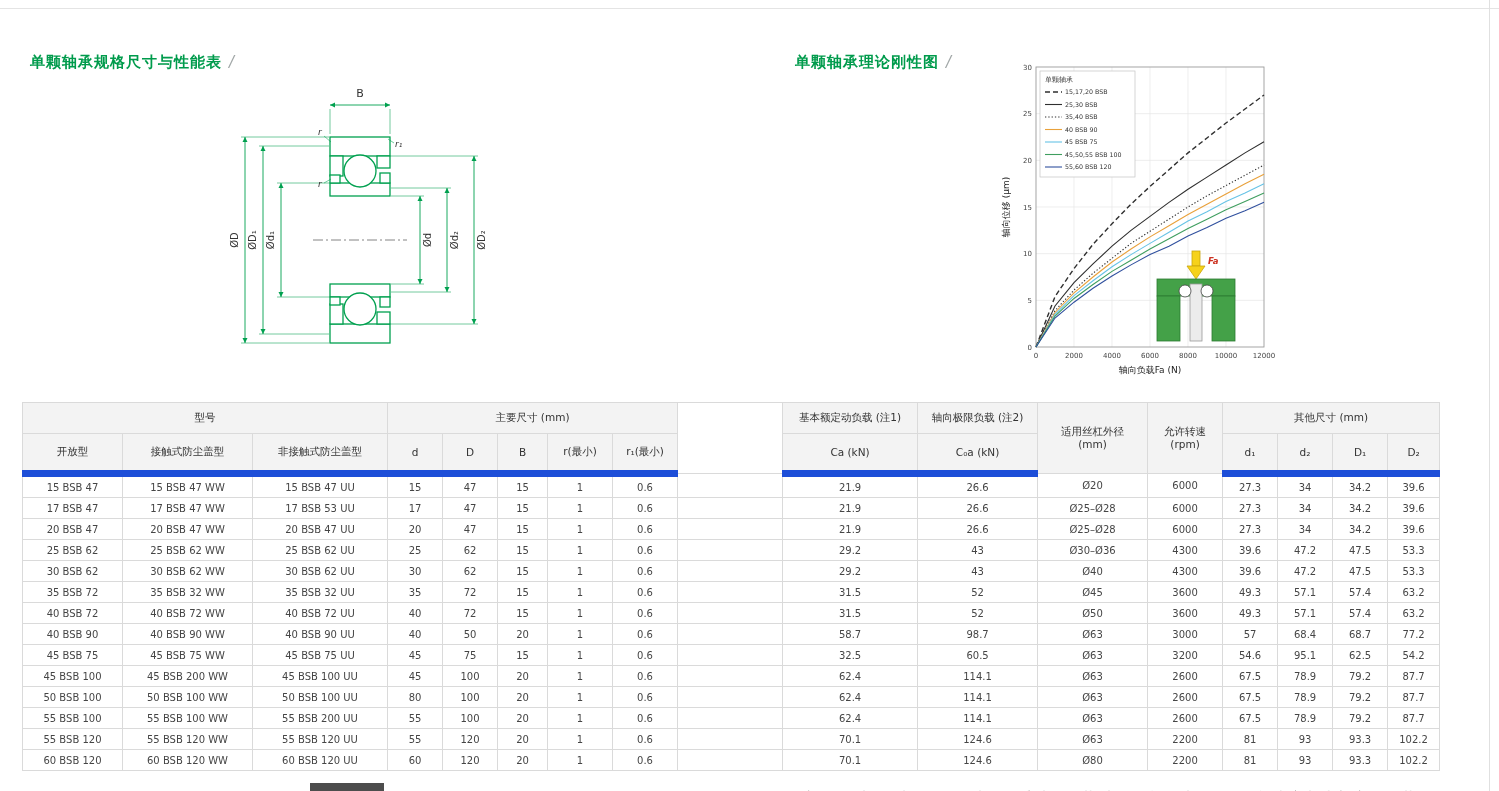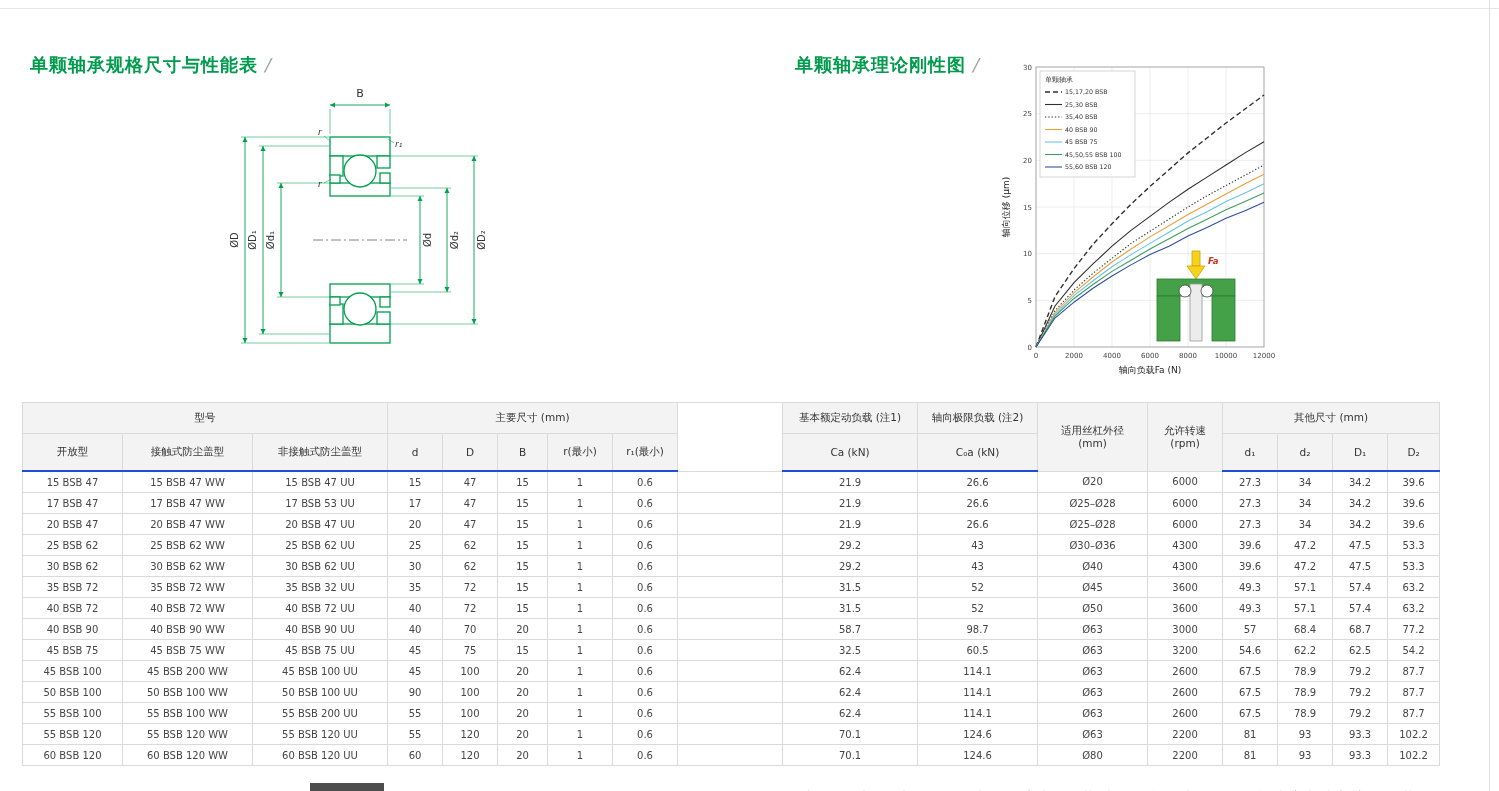--- a/index.html
+++ b/index.html
@@ -4,21 +4,21 @@
 <style>
   html,body { margin:0; padding:0; background:#fff; }
   .page {
     position:relative; width:1499px; height:791px; background:#ffffff;
     font-family:"DejaVu Sans","Liberation Sans",sans-serif; overflow:hidden;
     color:#333;
   }
   .top-hairline { position:absolute; left:0; top:8px; width:1499px; height:1px; background:#e4e4e4; }
   .right-hairline { position:absolute; left:1489px; top:0; width:1px; height:791px; background:#e0e0e0; }
 
-  .section-title { position:absolute; font-size:18px; font-weight:bold; color:#009b4c; letter-spacing:1px; }
+  .section-title { position:absolute; font-size:15px; font-weight:bold; color:#009b4c; letter-spacing:1px; }
   .section-title .slash { color:#a0a6a6; font-weight:normal; margin-left:7px; font-style:italic; }
   .title-left  { left:30px; top:53px; }
   .title-right { left:795px; top:53px; }
 
   .bearing-diagram { position:absolute; left:225px; top:80px; width:510px; height:300px; }
   .bearing-diagram .part { fill:#ffffff; stroke:#00a04f; stroke-width:1.3; }
   .bearing-diagram .dim  { stroke:#00a04f; stroke-width:0.9; fill:none; }
   .bearing-diagram .ext  { stroke:#00a04f; stroke-width:0.55; fill:none; }
   .bearing-diagram .dim-label { font-size:10px; fill:#333; }
   .bearing-diagram .r-label { font-size:9px; font-style:italic; fill:#333; }
@@ -37,21 +37,21 @@
     border-collapse:collapse; table-layout:fixed;
     font-size:10px; color:#454545;
     border:1px solid #cfcfcf;
   }
   .spec-table th, .spec-table td {
     border:1px solid #dadada; text-align:center; padding:0 2px;
     overflow:hidden; white-space:nowrap;
   }
   .spec-table thead th { background:#f3f3f3; font-weight:normal; font-size:10.5px; color:#333; }
   .spec-table thead tr.h1 th { height:30px; }
-  .spec-table thead tr.h2 th { height:36px; border-bottom:2px solid #1d4ed8; }
+  .spec-table thead tr.h2 th { height:36px; border-bottom:7px solid #1d4ed8; }
   .spec-table thead th.spacer { background:#ffffff; }
   .spec-table tbody td { height:20px; }
   .spec-table thead th .two-line { line-height:13px; }
 
   .notes { position:absolute; left:800px; top:789px; font-size:16px; color:#3a3a3a; line-height:20px; }
   .notes .indent { padding-left:21px;font-weight:bold; }
 
   .next-section-stub { position:absolute; left:310px; top:783px; width:74px; height:8px; background:#4d4d4d; }
 </style>
 </head>
@@ -375,21 +375,21 @@
           <td>43</td>
           <td>Ø40</td>
           <td>4300</td>
           <td>39.6</td>
           <td>47.2</td>
           <td>47.5</td>
           <td>53.3</td>
         </tr>
         <tr>
           <td>35 BSB 72</td>
-          <td>35 BSB 72 WW</td>
+          <td>35 BSB 32 WW</td>
           <td>35 BSB 32 UU</td>
           <td>35</td>
           <td>72</td>
           <td>15</td>
           <td>1</td>
           <td>0.6</td>
           <td></td>
           <td>31.5</td>
           <td>52</td>
           <td>Ø45</td>
@@ -416,21 +416,21 @@
           <td>49.3</td>
           <td>57.1</td>
           <td>57.4</td>
           <td>63.2</td>
         </tr>
         <tr>
           <td>40 BSB 90</td>
           <td>40 BSB 90 WW</td>
           <td>40 BSB 90 UU</td>
           <td>40</td>
-          <td>70</td>
+          <td>50</td>
           <td>20</td>
           <td>1</td>
           <td>0.6</td>
           <td></td>
           <td>58.7</td>
           <td>98.7</td>
           <td>Ø63</td>
           <td>3000</td>
           <td>57</td>
           <td>68.4</td>
@@ -445,21 +445,21 @@
           <td>75</td>
           <td>15</td>
           <td>1</td>
           <td>0.6</td>
           <td></td>
           <td>32.5</td>
           <td>60.5</td>
           <td>Ø63</td>
           <td>3200</td>
           <td>54.6</td>
-          <td>62.2</td>
+          <td>95.1</td>
           <td>62.5</td>
           <td>54.2</td>
         </tr>
         <tr>
           <td>45 BSB 100</td>
           <td>45 BSB 200 WW</td>
           <td>45 BSB 100 UU</td>
           <td>45</td>
           <td>100</td>
           <td>20</td>
@@ -472,21 +472,21 @@
           <td>2600</td>
           <td>67.5</td>
           <td>78.9</td>
           <td>79.2</td>
           <td>87.7</td>
         </tr>
         <tr>
           <td>50 BSB 100</td>
           <td>50 BSB 100 WW</td>
           <td>50 BSB 100 UU</td>
-          <td>90</td>
+          <td>80</td>
           <td>100</td>
           <td>20</td>
           <td>1</td>
           <td>0.6</td>
           <td></td>
           <td>62.4</td>
           <td>114.1</td>
           <td>Ø63</td>
           <td>2600</td>
           <td>67.5</td>

